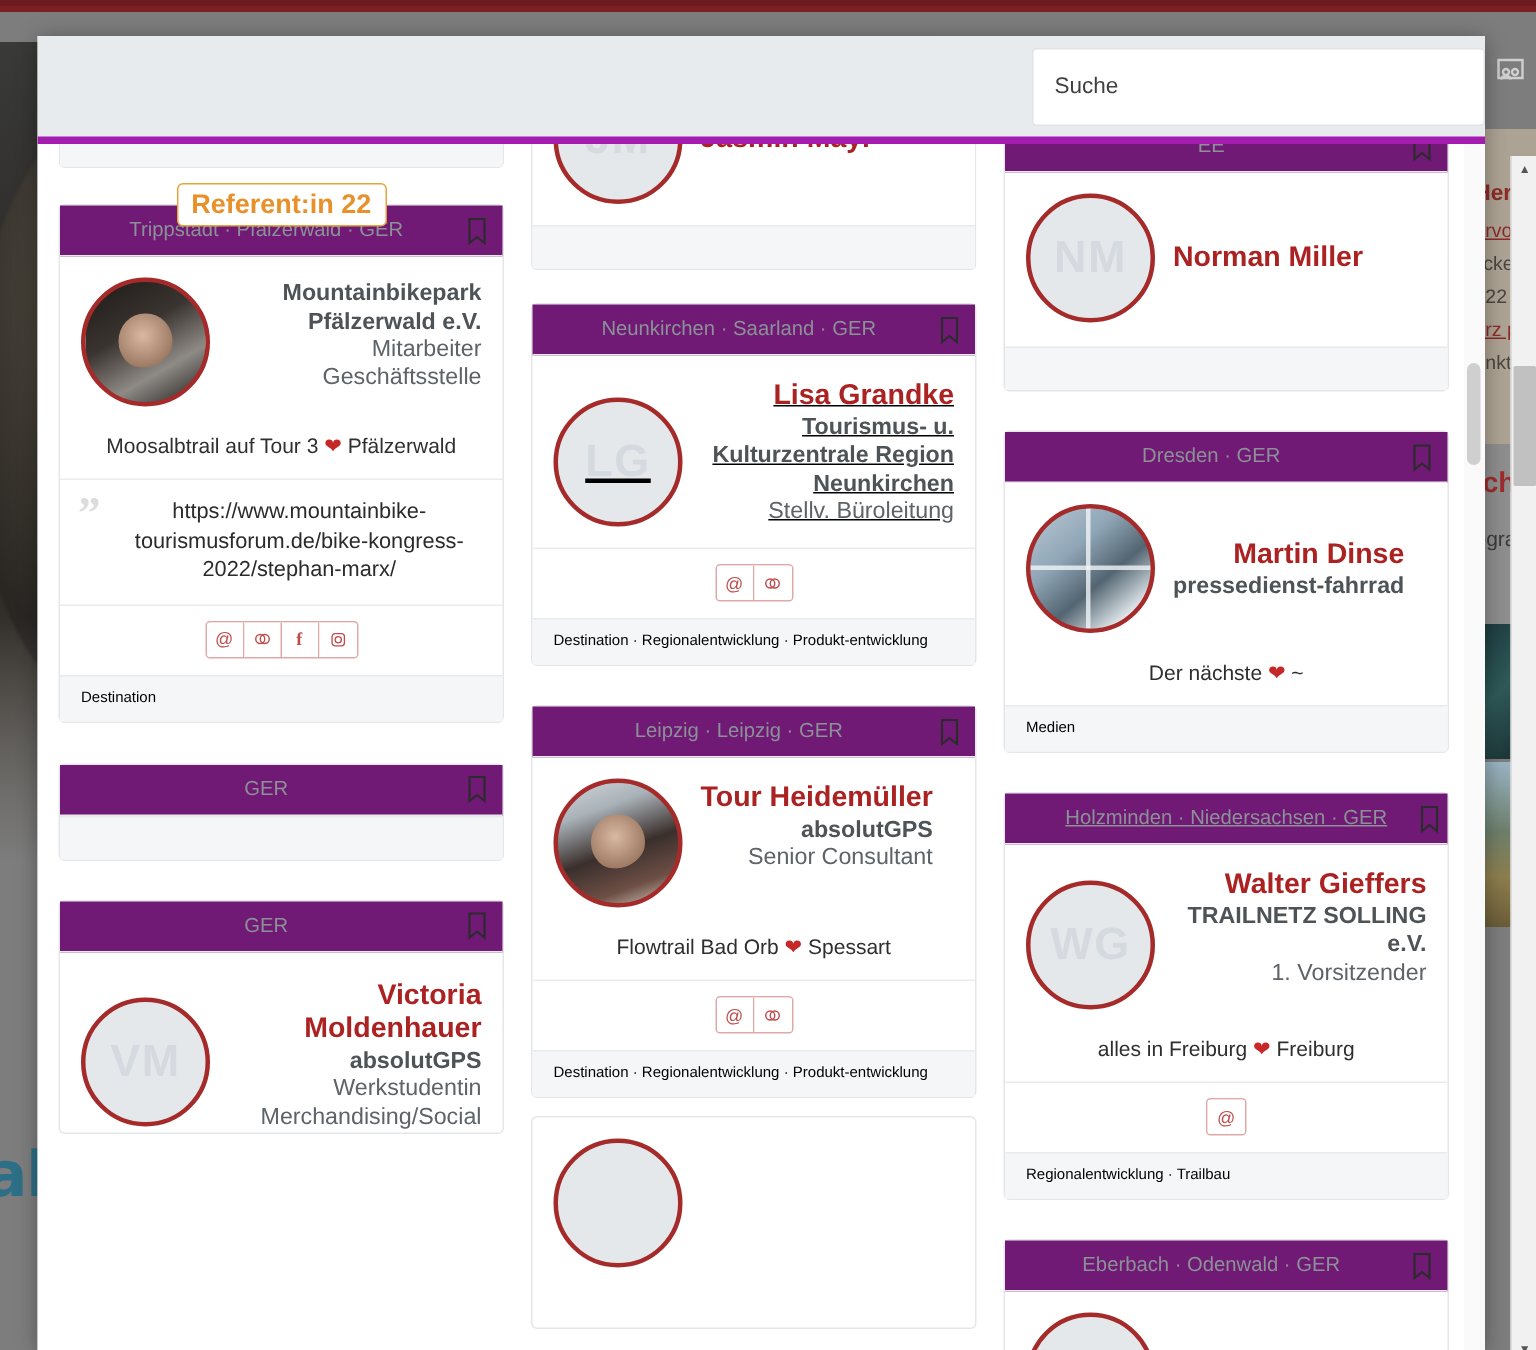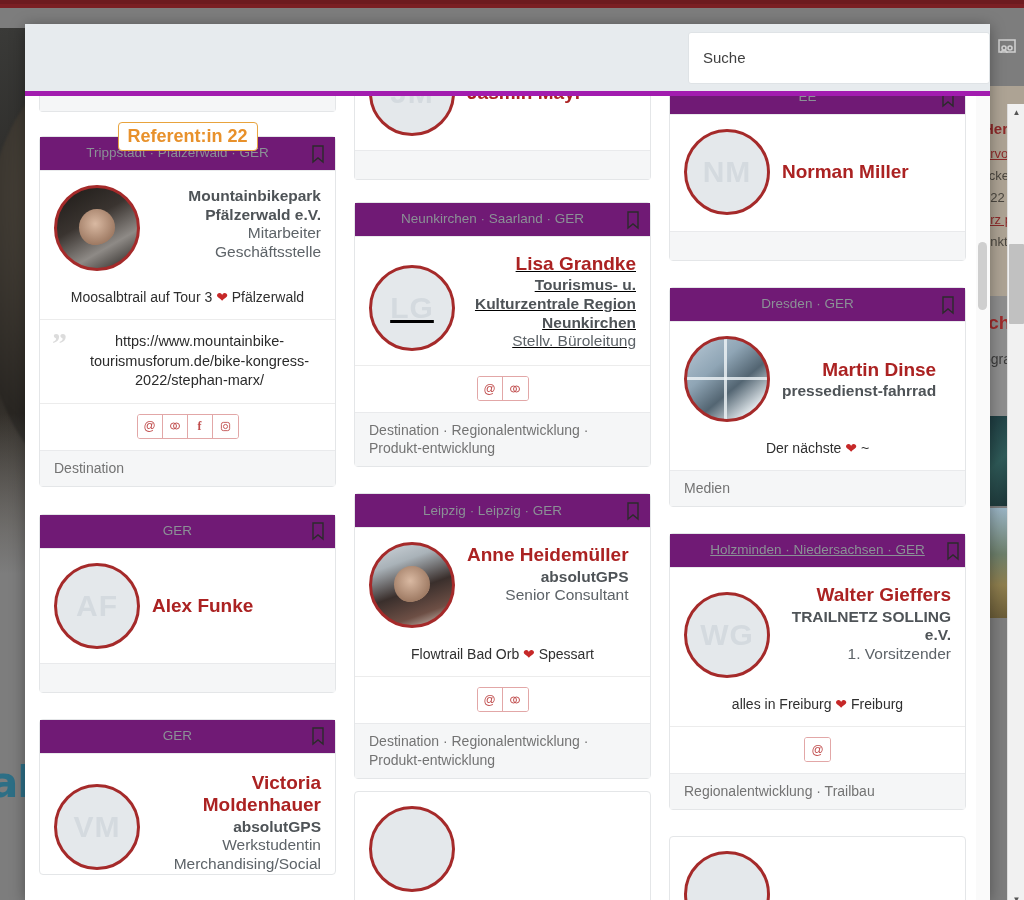--- a/index.html
+++ b/index.html
@@ -285,21 +285,21 @@
     color: #c04d4d; font-size: 12px;
     background: #fff;
   }
   .social-btn:last-child { border-right: none; }
   .social-btn svg { display: block; }
 
   .card-tags {
     background: #f5f6f7;
     border-top: 1px solid #e9eaec;
     padding: 8px 14px 9px 14px;
-    font-size: 14px; color: #737373;
+    font-size: 10px; color: #000000;
     line-height: 1.3;
     min-height: 29px;
   }
 
   
   .card-partial-top {
     border: 1px solid #e4e6e8; border-top: none;
     border-radius: 0 0 4px 4px;
     background: #fff;
     margin-bottom: 24px;
@@ -426,28 +426,20 @@
 
             <div class="card" style="margin-bottom:26px;">
               <div class="card-head">
                 <div class="loc">GER</div>
                 <span class="bookmark">
                   <svg viewBox="0 0 16 20" width="16" height="20" fill="none" stroke="#2b2b2b" stroke-width="1.4">
                       <path d="M3 2h10v16l-5-4-5 4z"></path>
                     </svg>
                 </span>
               </div>
-              <div class="card-main" style="align-items:center;padding-bottom:14px;">
-                <div class="avatar">
-                  <span class="initials">AF</span>
-                </div>
-                <div class="card-info">
-                  <div class="person-name">Alex Funke</div>
-                </div>
-              </div>
               <div class="card-tags"></div>
             </div>
 
             <div class="card">
               <div class="card-head">
                 <div class="loc">GER</div>
                 <span class="bookmark">
                   <svg viewBox="0 0 16 20" width="16" height="20" fill="none" stroke="#2b2b2b" stroke-width="1.4">
                       <path d="M3 2h10v16l-5-4-5 4z"></path>
                     </svg>
@@ -523,21 +515,21 @@
                   <svg viewBox="0 0 16 20" width="16" height="20" fill="none" stroke="#2b2b2b" stroke-width="1.4">
                       <path d="M3 2h10v16l-5-4-5 4z"></path>
                     </svg>
                 </span>
               </div>
               <div class="card-main">
                 <div class="avatar photo-ah">
                   <span class="face"></span>
                 </div>
                 <div class="card-info">
-                  <div class="person-name">Anne Heidemüller</div>
+                  <div class="person-name">Tour Heidemüller</div>
                   <div class="person-org">absolutGPS</div>
                   <div class="person-role">Senior Consultant</div>
                 </div>
               </div>
               <div class="card-quote">
                 <span>Flowtrail Bad Orb</span>
                 <span class="heart">❤</span>
                 <span>Spessart</span>
               </div>
               <div class="card-social">
@@ -641,20 +633,28 @@
               </div>
               <div class="card-social">
                 <div class="social-group">
                   <span class="social-btn">@</span>
                 </div>
               </div>
               <div class="card-tags">Regionalentwicklung · Trailbau</div>
             </div>
 
             <div class="card">
+              <div class="card-head">
+                <div class="loc">Eberbach · Odenwald · GER</div>
+                <span class="bookmark">
+                  <svg viewBox="0 0 16 20" width="16" height="20" fill="none" stroke="#2b2b2b" stroke-width="1.4">
+                      <path d="M3 2h10v16l-5-4-5 4z"></path>
+                    </svg>
+                </span>
+              </div>
               <div class="card-main" style="padding-bottom:40px;">
                 <div class="avatar">
                   <span class="initials"></span>
                 </div>
               </div>
             </div>
 
           </div>
         </div>
 

